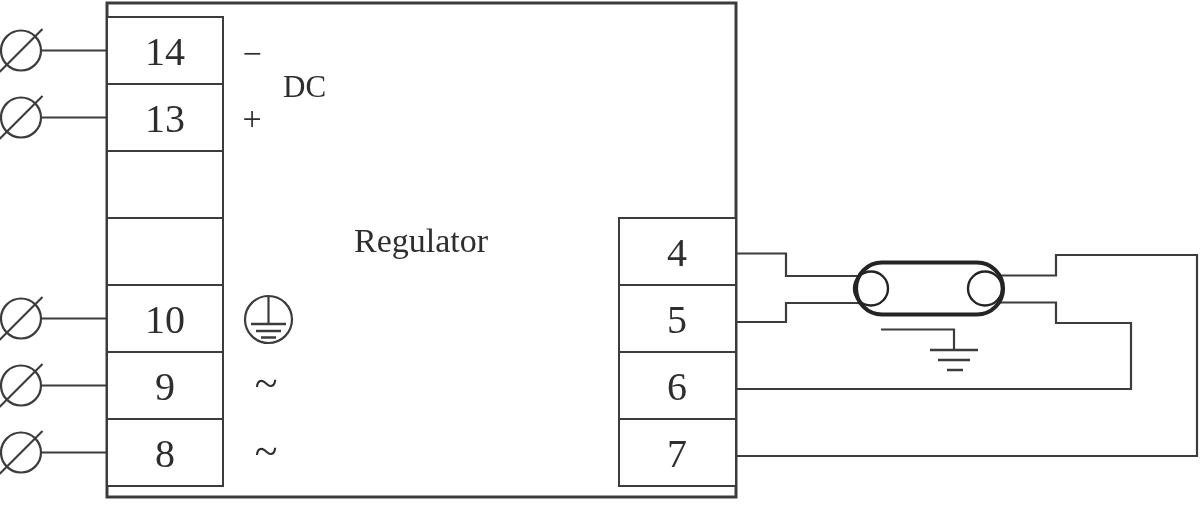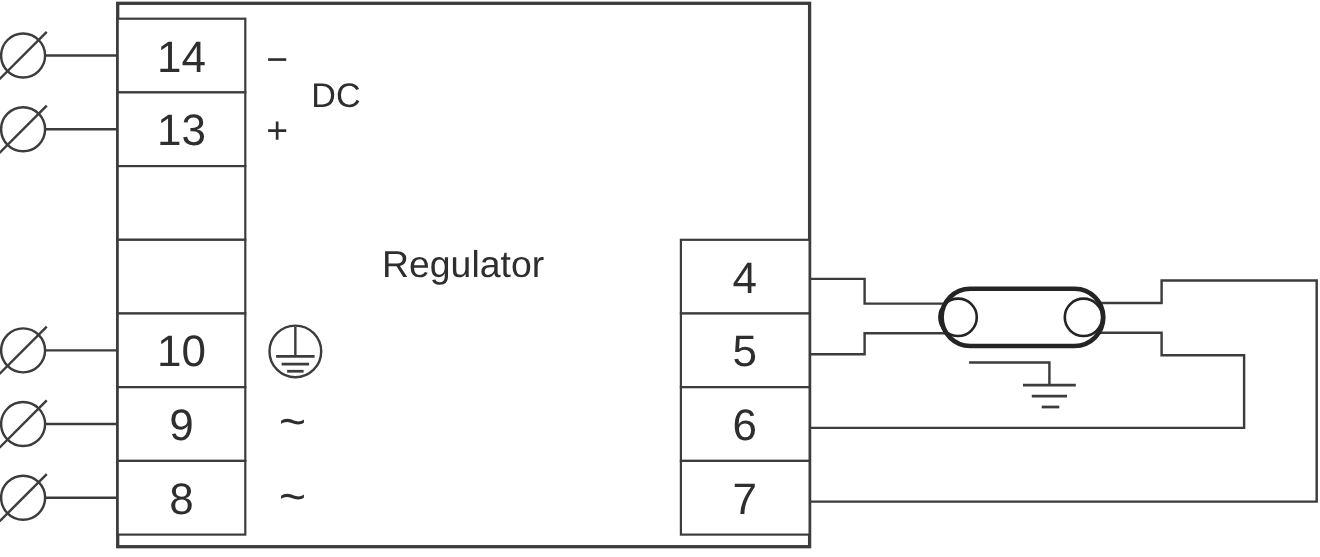--- a/index.html
+++ b/index.html
@@ -1,20 +1,20 @@
 <!DOCTYPE html>
 <html style="--line: #3c3c3c; --lamp: #242424; --text: #2e2e2e; --bg: #ffffff;"><head>
 <meta charset="utf-8">
 <style>
   html,body{margin:0;padding:0;background:#fff;}
   .stage{
     position:relative;
     width:1200px;height:506px;
     background:var(--bg,#ffffff);
-    font-family:Liberation Sans, sans-serif;
+    font-family:Liberation Serif, serif;
     overflow:hidden;
   }
   svg{display:block;}
   .boxline{fill:#ffffff;stroke:var(--line,#3c3c3c);stroke-width:3;}
   .cell{fill:#ffffff;stroke:var(--line,#3c3c3c);stroke-width:2;}
   .wire{fill:none;stroke:var(--line,#3c3c3c);stroke-width:2.2;}
   .sym{fill:none;stroke:var(--line,#3c3c3c);stroke-width:2.2;}
   .bar{fill:none;stroke:var(--line,#3c3c3c);stroke-width:2.5;}
   .lamp-body{fill:#ffffff;stroke:var(--lamp,#242424);stroke-width:4.2;}
   .lamp-cap{fill:none;stroke:var(--lamp,#242424);stroke-width:2.4;}

